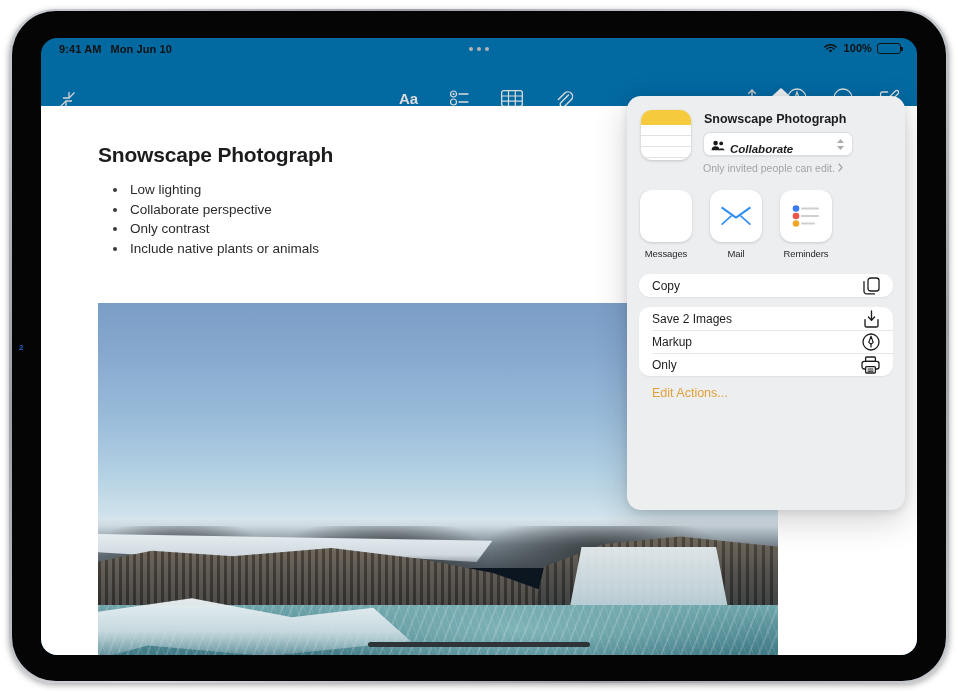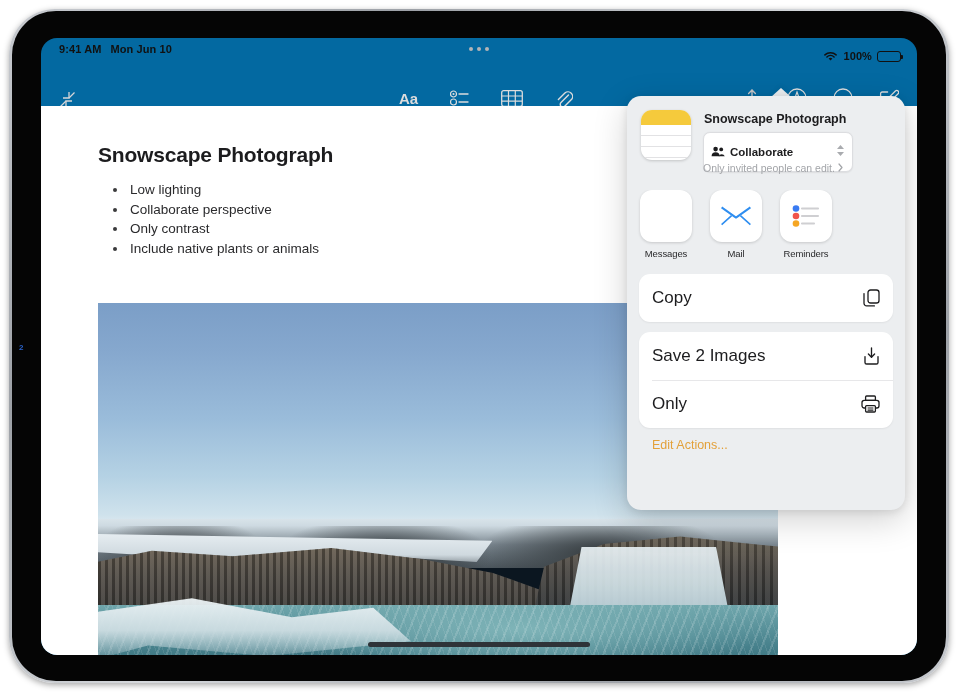--- a/index.html
+++ b/index.html
@@ -34,21 +34,21 @@
     overflow: hidden;
   }
 
   
   .statusbar {
     position: absolute; left:0; top:0; width:100%; height:24px;
     display:flex; align-items:center; color:#111;
     font-size: 11px; font-weight: 700; letter-spacing: .1px;
   }
   .sb-left { position:absolute; left:18px; top:5px; display:flex; gap:9px; }
-  .sb-right { position:absolute; right:16px; top:12px; display:flex; align-items:center; gap:5px; }
+  .sb-right { position:absolute; right:16px; top:4px; display:flex; align-items:center; gap:5px; }
   .sb-pct { font-size:11px; font-weight:700; }
   .wifi-ico { display:block; }
   .batt {
     width:24px; height:11px; border:1.4px solid #111; border-radius:3px;
     position:relative; padding:1.3px;
   }
   .batt::after{
     content:""; position:absolute; right:-3.4px; top:3px;
     width:2px; height:4px; background:#111; border-radius:0 1px 1px 0;
   }
@@ -194,24 +194,25 @@
     background:#fff; box-shadow:0 1px 3px rgba(0,0,0,.18);
   }
   .note-thumb .nt-top{ height:15px; background:#f5ca3c; }
   .note-thumb .nt-line{ height:1px; background:#e2e2e4; margin-top:10px; }
 
   .pop-title{
     position:absolute; left:77px; top:16px;
     font-size:12.5px; font-weight:700; color:#1c1c1e;
   }
   .collab-btn{
-    position:absolute; left:76px; top:36px; width:150px; height:40px;
+    position:absolute; left:76px; top:36px; width:150px; height:24px;
     background:#fff; border:.8px solid #dcdde0; border-radius:7px;
-    display:flex; align-items:center; padding:0 7px;
+    display:flex; align-items:flex-end; padding:0 7px;
     box-shadow:0 .5px 1.5px rgba(0,0,0,.07);
+    font-style:italic;
   }
   .collab-btn .lbl{ font-size:11.5px; font-weight:600; color:#1c1c1e; margin-left:5px; }
   .collab-btn .chev{ margin-left:auto; color:#a9abaf; }
   .pop-sub{
     position:absolute; left:76px; top:66px;
     font-size:10.5px; color:#a3a5a9; display:flex; align-items:flex-end; gap:3px;
   }
 
   
   .apps-row{
@@ -229,22 +230,22 @@
 
   .tile-messages{ background:linear-gradient(180deg,#5bd85b 0%, #29c242 100%); }
   .tile-mail{ background:linear-gradient(180deg,#2f9dfa 0%, #1b6fe8 100%); }
 
   
   .group{
     margin:0 12px 10px 12px; background:#fff; border-radius:11px; overflow:hidden;
     box-shadow:0 1px 2px rgba(0,0,0,.06);
   }
   .row{
-    height:48px; display:flex; align-items:center; padding:0 13px;
-    font-size:17px; color:#1c1c1e; position:relative;
+    height:23px; display:flex; align-items:center; padding:0 13px;
+    font-size:12px; color:#1c1c1e; position:relative;
   }
   .row + .row::before{
     content:""; position:absolute; left:13px; right:0; top:0; height:.7px; background:#e7e7e9;
   }
   .row .ico{ margin-left:auto; color:#1c1c1e; display:flex; }
   .edit-actions{
     margin:2px 0 0 25px; font-size:12.5px; color:#e3a13a; font-weight:500;
   }
 
   
@@ -489,20 +490,30 @@
           <span>Save 2 Images</span>
           <span class="ico">
             <svg width="17" height="18" viewBox="0 0 17 18">
               <path d="M8.5 1 L8.5 10" stroke="#1c1c1e" stroke-width="1.35" stroke-linecap="round"></path>
               <path d="M5.4 7 L8.5 10.2 L11.6 7" stroke="#1c1c1e" stroke-width="1.35" fill="none" stroke-linecap="round" stroke-linejoin="round"></path>
               <path d="M2 9.6 L2 15.4 a1.6 1.6 0 0 0 1.6 1.6 L13.4 17 a1.6 1.6 0 0 0 1.6 -1.6 L15 9.6" stroke="#1c1c1e" stroke-width="1.35" fill="none" stroke-linecap="round"></path>
             </svg>
           </span>
         </div>
 
+        <div class="row">
+          <span>Markup</span>
+          <span class="ico">
+            <svg width="18" height="18" viewBox="0 0 18 18">
+              <circle cx="9" cy="9" r="8" stroke="#1c1c1e" stroke-width="1.3" fill="none"></circle>
+              <path d="M9 3.2 L11.2 9.4 L9 11.3 L6.8 9.4 Z" stroke="#1c1c1e" stroke-width="1.2" fill="none" stroke-linejoin="round"></path>
+              <line x1="9" y1="11.3" x2="9" y2="14.6" stroke="#1c1c1e" stroke-width="1.2"></line>
+            </svg>
+          </span>
+        </div>
 
         <div class="row">
           <span>Only</span>
           <span class="ico">
             <svg width="19" height="18" viewBox="0 0 19 18">
               <rect x="4.6" y="1" width="9.8" height="4.4" rx="1" stroke="#1c1c1e" stroke-width="1.3" fill="none"></rect>
               <rect x="1" y="5.4" width="17" height="7.6" rx="2.2" stroke="#1c1c1e" stroke-width="1.3" fill="none"></rect>
               <rect x="4.6" y="10.6" width="9.8" height="6.4" rx="1" stroke="#1c1c1e" stroke-width="1.3" fill="#fff"></rect>
               <line x1="6.6" y1="13" x2="12.4" y2="13" stroke="#1c1c1e" stroke-width="1.1"></line>
               <line x1="6.6" y1="15.1" x2="12.4" y2="15.1" stroke="#1c1c1e" stroke-width="1.1"></line>

